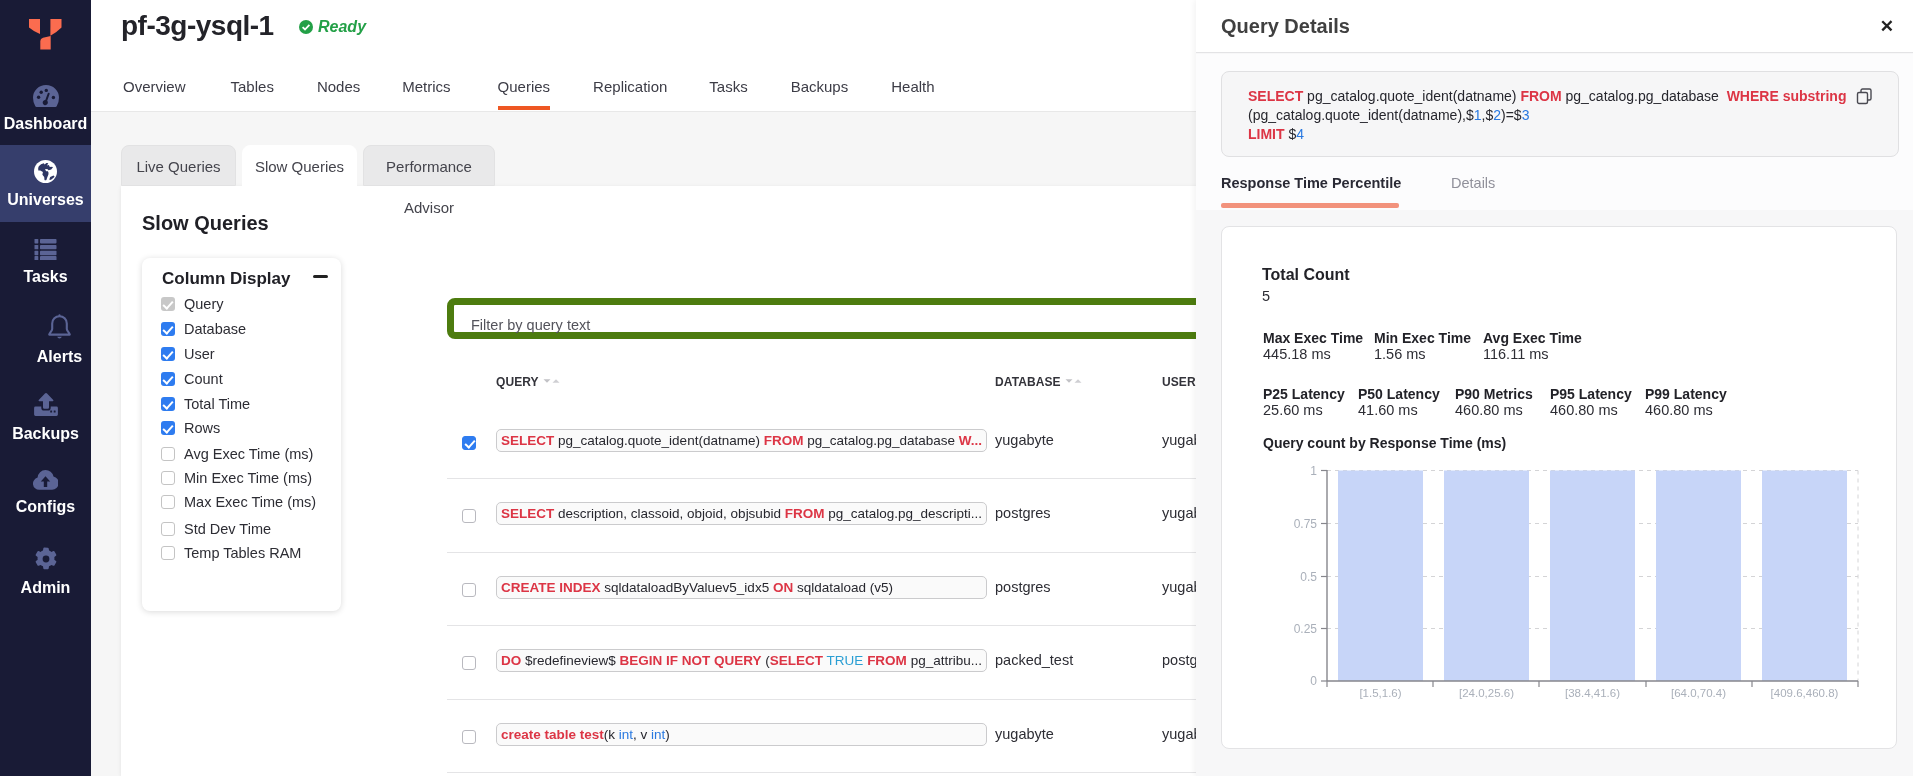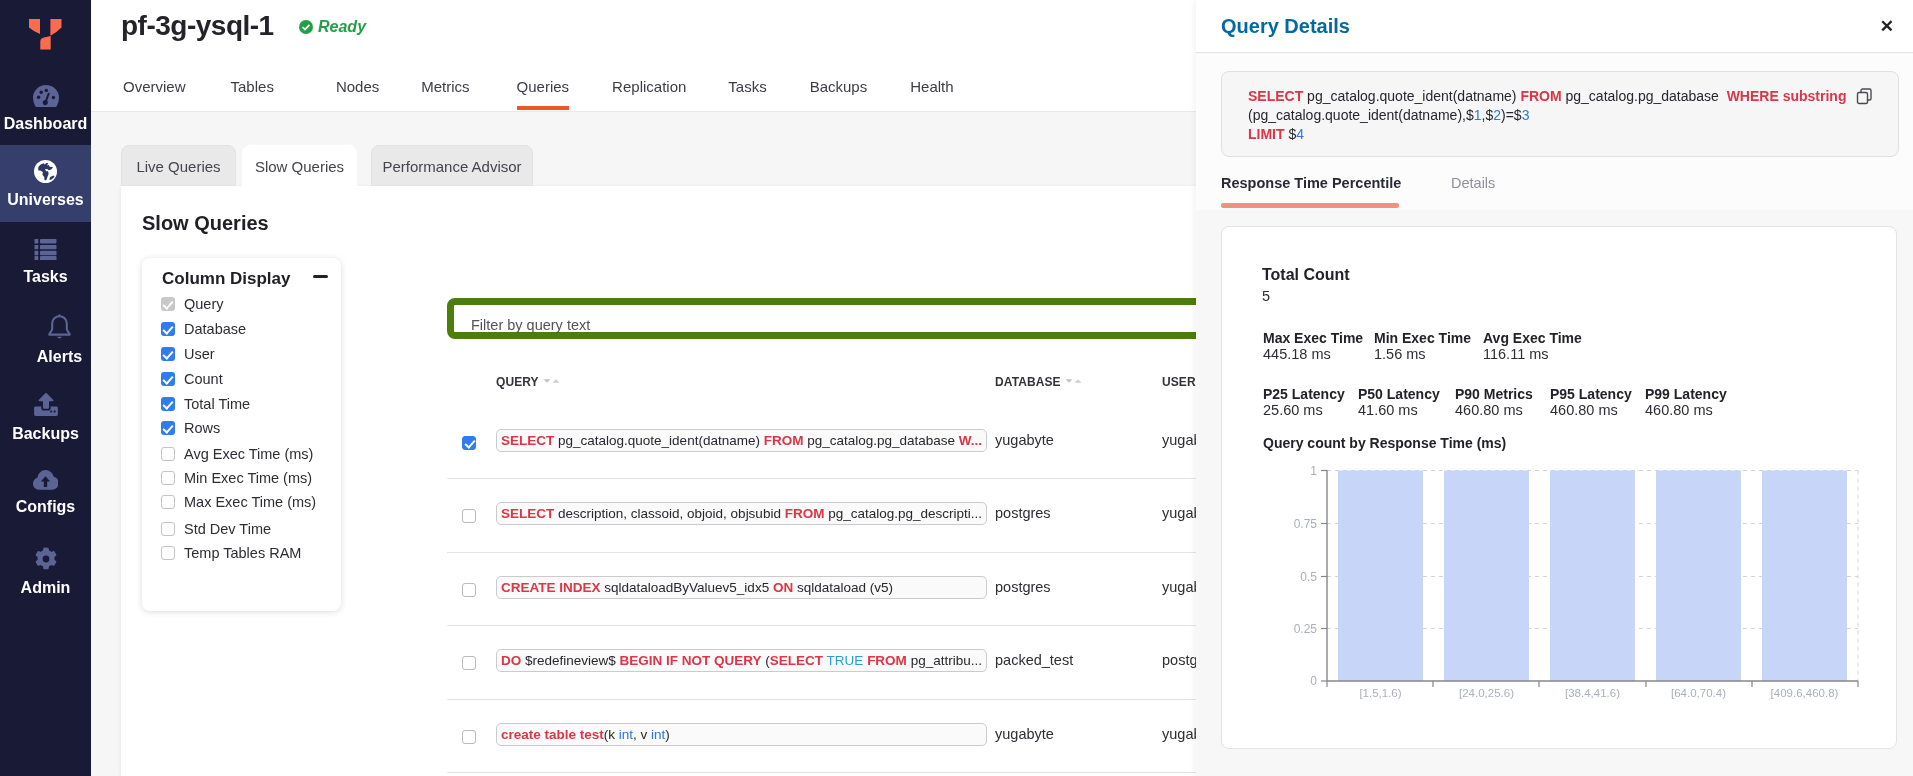--- a/index.html
+++ b/index.html
@@ -13,21 +13,21 @@
 .navitem svg { display:block; margin:0 auto; }
 #nav-active { position:absolute; left:0; top:145px; width:91px; height:77px; background:#363e6c; }
 
 
 #header { position:absolute; left:91px; top:0; width:1822px; height:112px; background:#fff; border-bottom:1px solid #e8e8e8; z-index:1; }
 #title { position:absolute; left:30px; top:10px; font-size:28px; font-weight:700; color:#232329; letter-spacing:-0.5px; }
 #ready { position:absolute; left:208px; top:18px; color:#23a047; font-size:16px; font-weight:700;font-style:italic; }
 #ready svg { vertical-align:-2px; margin-right:5px; }
 #tabs { position:absolute; left:32px; top:70px; height:42px; white-space:nowrap; }
 .tab { display:inline-block; font-size:15px; color:#3c3c46; padding:8px 0 16px 0; }
-.tab:nth-child(1){margin-right:45px}.tab:nth-child(2){margin-right:62px}.tab:nth-child(3){margin-right:42px}.tab:nth-child(4){margin-right:47px}.tab:nth-child(5){margin-right:43px}.tab:nth-child(6){margin-right:42px}.tab:nth-child(7){margin-right:43px}.tab:nth-child(8){margin-right:43px}
+.tab:nth-child(1){margin-right:45px}.tab:nth-child(2){margin-right:43px}.tab:nth-child(3){margin-right:42px}.tab:nth-child(4){margin-right:47px}.tab:nth-child(5){margin-right:43px}.tab:nth-child(6){margin-right:42px}.tab:nth-child(7){margin-right:43px}.tab:nth-child(8){margin-right:43px}
 .tab.active { position:relative; }
 .tab.active:after { content:""; position:absolute; left:0; right:0; bottom:1px; height:4px; background:#ee5723; }
 
 
 #content { position:absolute; left:91px; top:112px; width:1822px; height:664px; background:#f6f6f6; }
 .subtab { position:absolute; top:33px; height:41px; line-height:41px; text-align:center; font-size:15px; color:#44444c; background:#e9e9ea; border:1px solid #e2e2e3; border-radius:8px 8px 0 0; z-index:2;}
 #panel { position:absolute; left:30px; top:74px; width:1800px; height:590px; background:#fff; box-shadow:0 1px 4px rgba(0,0,0,0.08); border-radius:0 8px 0 0; }
 
 
 #colcard { position:absolute; left:21px; top:72px; width:199px; height:353px; background:#fff; border-radius:8px; box-shadow:0 1px 6px rgba(0,0,0,0.15); }
@@ -52,21 +52,21 @@
 .qcb.on:after { content:""; position:absolute; left:3.5px; top:0.5px; width:4px; height:8px; border:solid #fff; border-width:0 2px 2px 0; transform:rotate(42deg); }
 .chip { position:absolute; left:375px; width:491px; height:23px; background:#fafafa; border:1px solid #cbcbcd; border-radius:5px; font-size:13.5px; color:#27272e; line-height:21px; padding-left:4px; white-space:nowrap; overflow:hidden; }
 .kw { color:#dc3545; font-weight:700; }
 .blu { color:#2878e0; }
 .dbcell { position:absolute; left:874px; font-size:14.5px; color:#2d2d34; }
 .ucell { position:absolute; left:1041px; font-size:14.5px; color:#2d2d34; }
 
 
 #drawer { position:absolute; left:1196px; top:0; width:717px; height:776px; background:#f7f7f8; box-shadow:-2px 0 6px rgba(0,0,0,0.05); z-index:10; }
 #dhead { position:absolute; left:0; top:0; width:717px; height:53px; background:#fff; border-bottom:1px solid #e3e3e5; }
-#dhead h2 { position:absolute; left:25px; top:15px; font-size:20px; font-weight:700; color:#0369a1; }
+#dhead h2 { position:absolute; left:25px; top:15px; font-size:20px; font-weight:700; color:#404040; }
 #dclose { position:absolute; right:19px; top:16px; font-size:17px; font-weight:700; color:#222; }
 #dbody-top { position:absolute; left:0; top:54px; width:717px; height:156px; background:#fcfcfd; }
 #codeblk { position:absolute; left:25px; top:71px; width:678px; height:86px; background:#f6f6f7; border:1px solid #e0e0e2; border-radius:8px; font-size:14px; line-height:19px; color:#26262d; padding:15px 40px 0 26px; }
 #copyic { position:absolute; right:40px; top:88px; }
 .dtab1 { position:absolute; left:25px; top:175px; font-size:14.5px; font-weight:700; color:#2a2a35; }
 .dtab2 { position:absolute; left:255px; top:175px; font-size:14.5px; color:#90909a; }
 #dunder { position:absolute; left:25px; top:203px; width:178px; height:5px; background:#f2927c; border-radius:2px; }
 
 #statcard { position:absolute; left:25px; top:226px; width:676px; height:523px; background:#fff; border:1px solid #e3e3e5; border-radius:8px; }
 .slabel { position:absolute; font-size:14px; font-weight:700; color:#222228; white-space:nowrap; }
@@ -86,21 +86,21 @@
           <path d="M3.6 7.2 L6 9.5 L10.4 4.9" stroke="#fff" stroke-width="1.8" fill="none"></path>
         </svg>Ready</div>
     <div id="tabs">
       <span class="tab">Overview</span><span class="tab">Tables</span><span class="tab">Nodes</span><span class="tab">Metrics</span><span class="tab active">Queries</span><span class="tab">Replication</span><span class="tab">Tasks</span><span class="tab">Backups</span><span class="tab">Health</span>
     </div>
   </div>
 
   <div id="content">
     <div class="subtab" style="left:30px; width:115px;">Live Queries</div>
     <div class="subtab" style="left:151px; width:115px; background:#fff; border-color:#fff; height:42px; z-index:3;">Slow Queries</div>
-    <div class="subtab" style="left:280px; width:162px;">Performance Advisor</div>
+    <div class="subtab" style="left:272px; width:132px;">Performance Advisor</div>
     <div id="panel">
       <div style="position:absolute; left:21px; top:26px; font-size:20px; font-weight:700; color:#202026;">Slow Queries</div>
 
       <div id="colcard">
         <h3>Column Display</h3>
         <div class="minus"></div>
         <div class="cb-row" style="top:38px;"><span class="cb dis"></span>Query</div>
         <div class="cb-row" style="top:63px;"><span class="cb on"></span>Database</div>
         <div class="cb-row" style="top:88px;"><span class="cb on"></span>User</div>
         <div class="cb-row" style="top:113px;"><span class="cb on"></span>Count</div>

